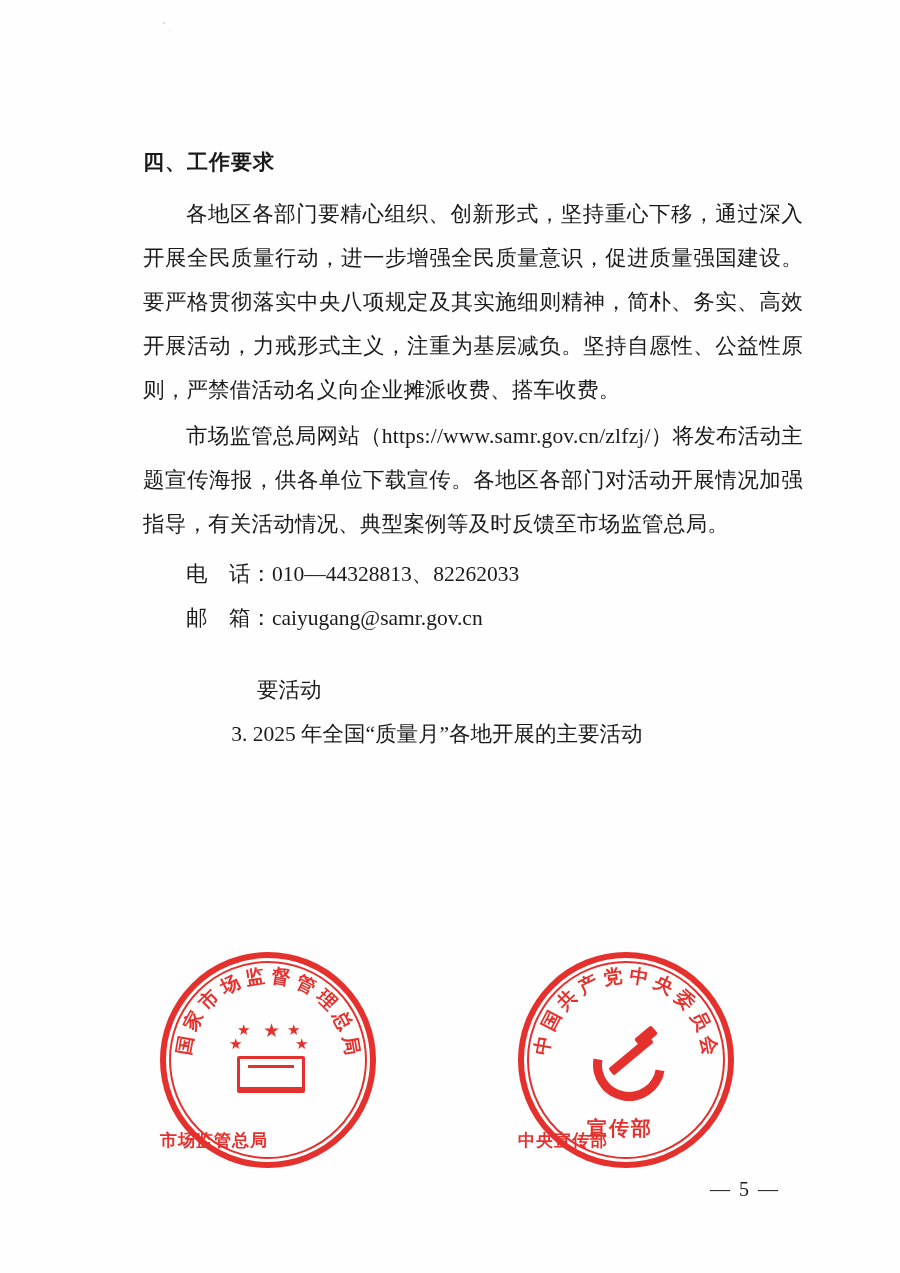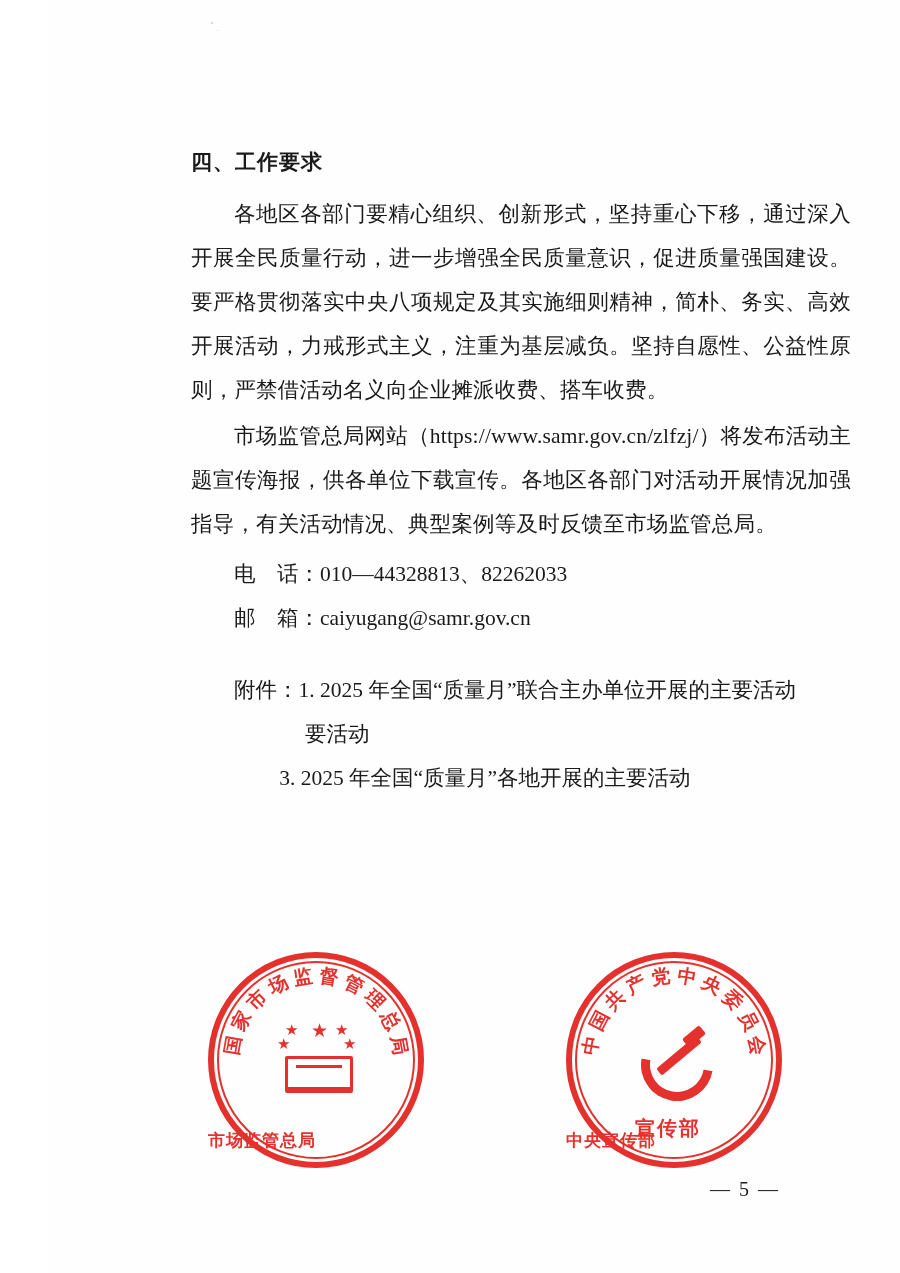--- a/index.html
+++ b/index.html
@@ -12,21 +12,20 @@
     height: 1273px;
     position: relative;
     font-family: "Liberation Serif", "DejaVu Serif", serif;
     color: #1a1a1a;
     overflow: hidden;
   }
   .page {
     position: absolute;
     inset: 0;
     background: #fefefe;
-    margin-left: 48px;
   }
   
   .speck {
     position: absolute;
     width: 2px;
     height: 2px;
     background: #cfcfcf;
     border-radius: 50%;
   }
   .speck.a { left: 163px; top: 22px; }
@@ -242,21 +241,20 @@
     <p class="para">各地区各部门要精心组织、创新形式，坚持重心下移，通过深入开展全民质量行动，进一步增强全民质量意识，促进质量强国建设。要严格贯彻落实中央八项规定及其实施细则精神，简朴、务实、高效开展活动，力戒形式主义，注重为基层减负。坚持自愿性、公益性原则，严禁借活动名义向企业摊派收费、搭车收费。</p>
 
     <p class="para">市场监管总局网站（https://www.samr.gov.cn/zlfzj/）将发布活动主题宣传海报，供各单位下载宣传。各地区各部门对活动开展情况加强指导，有关活动情况、典型案例等及时反馈至市场监管总局。</p>
 
     <div class="contact-block">
       <div class="contact-line">电　话：010—44328813、82262033</div>
       <div class="contact-line">邮　箱：caiyugang@samr.gov.cn</div>
     </div>
 
     <div class="attach-block">
-      <div class="attach-line">附件：1. 2025 年全国“质量月”联合主办单位开展的主要活动</div>
       <div class="attach-line sub2">要活动</div>
       <div class="attach-line sub">3. 2025 年全国“质量月”各地开展的主要活动</div>
     </div>
 
   </div>
 
   <div class="seal seal-left">
     <div class="seal-ring"></div>
     <div class="seal-ring inner"></div>
     <div class="seal-arc-text" id="arc-left">

